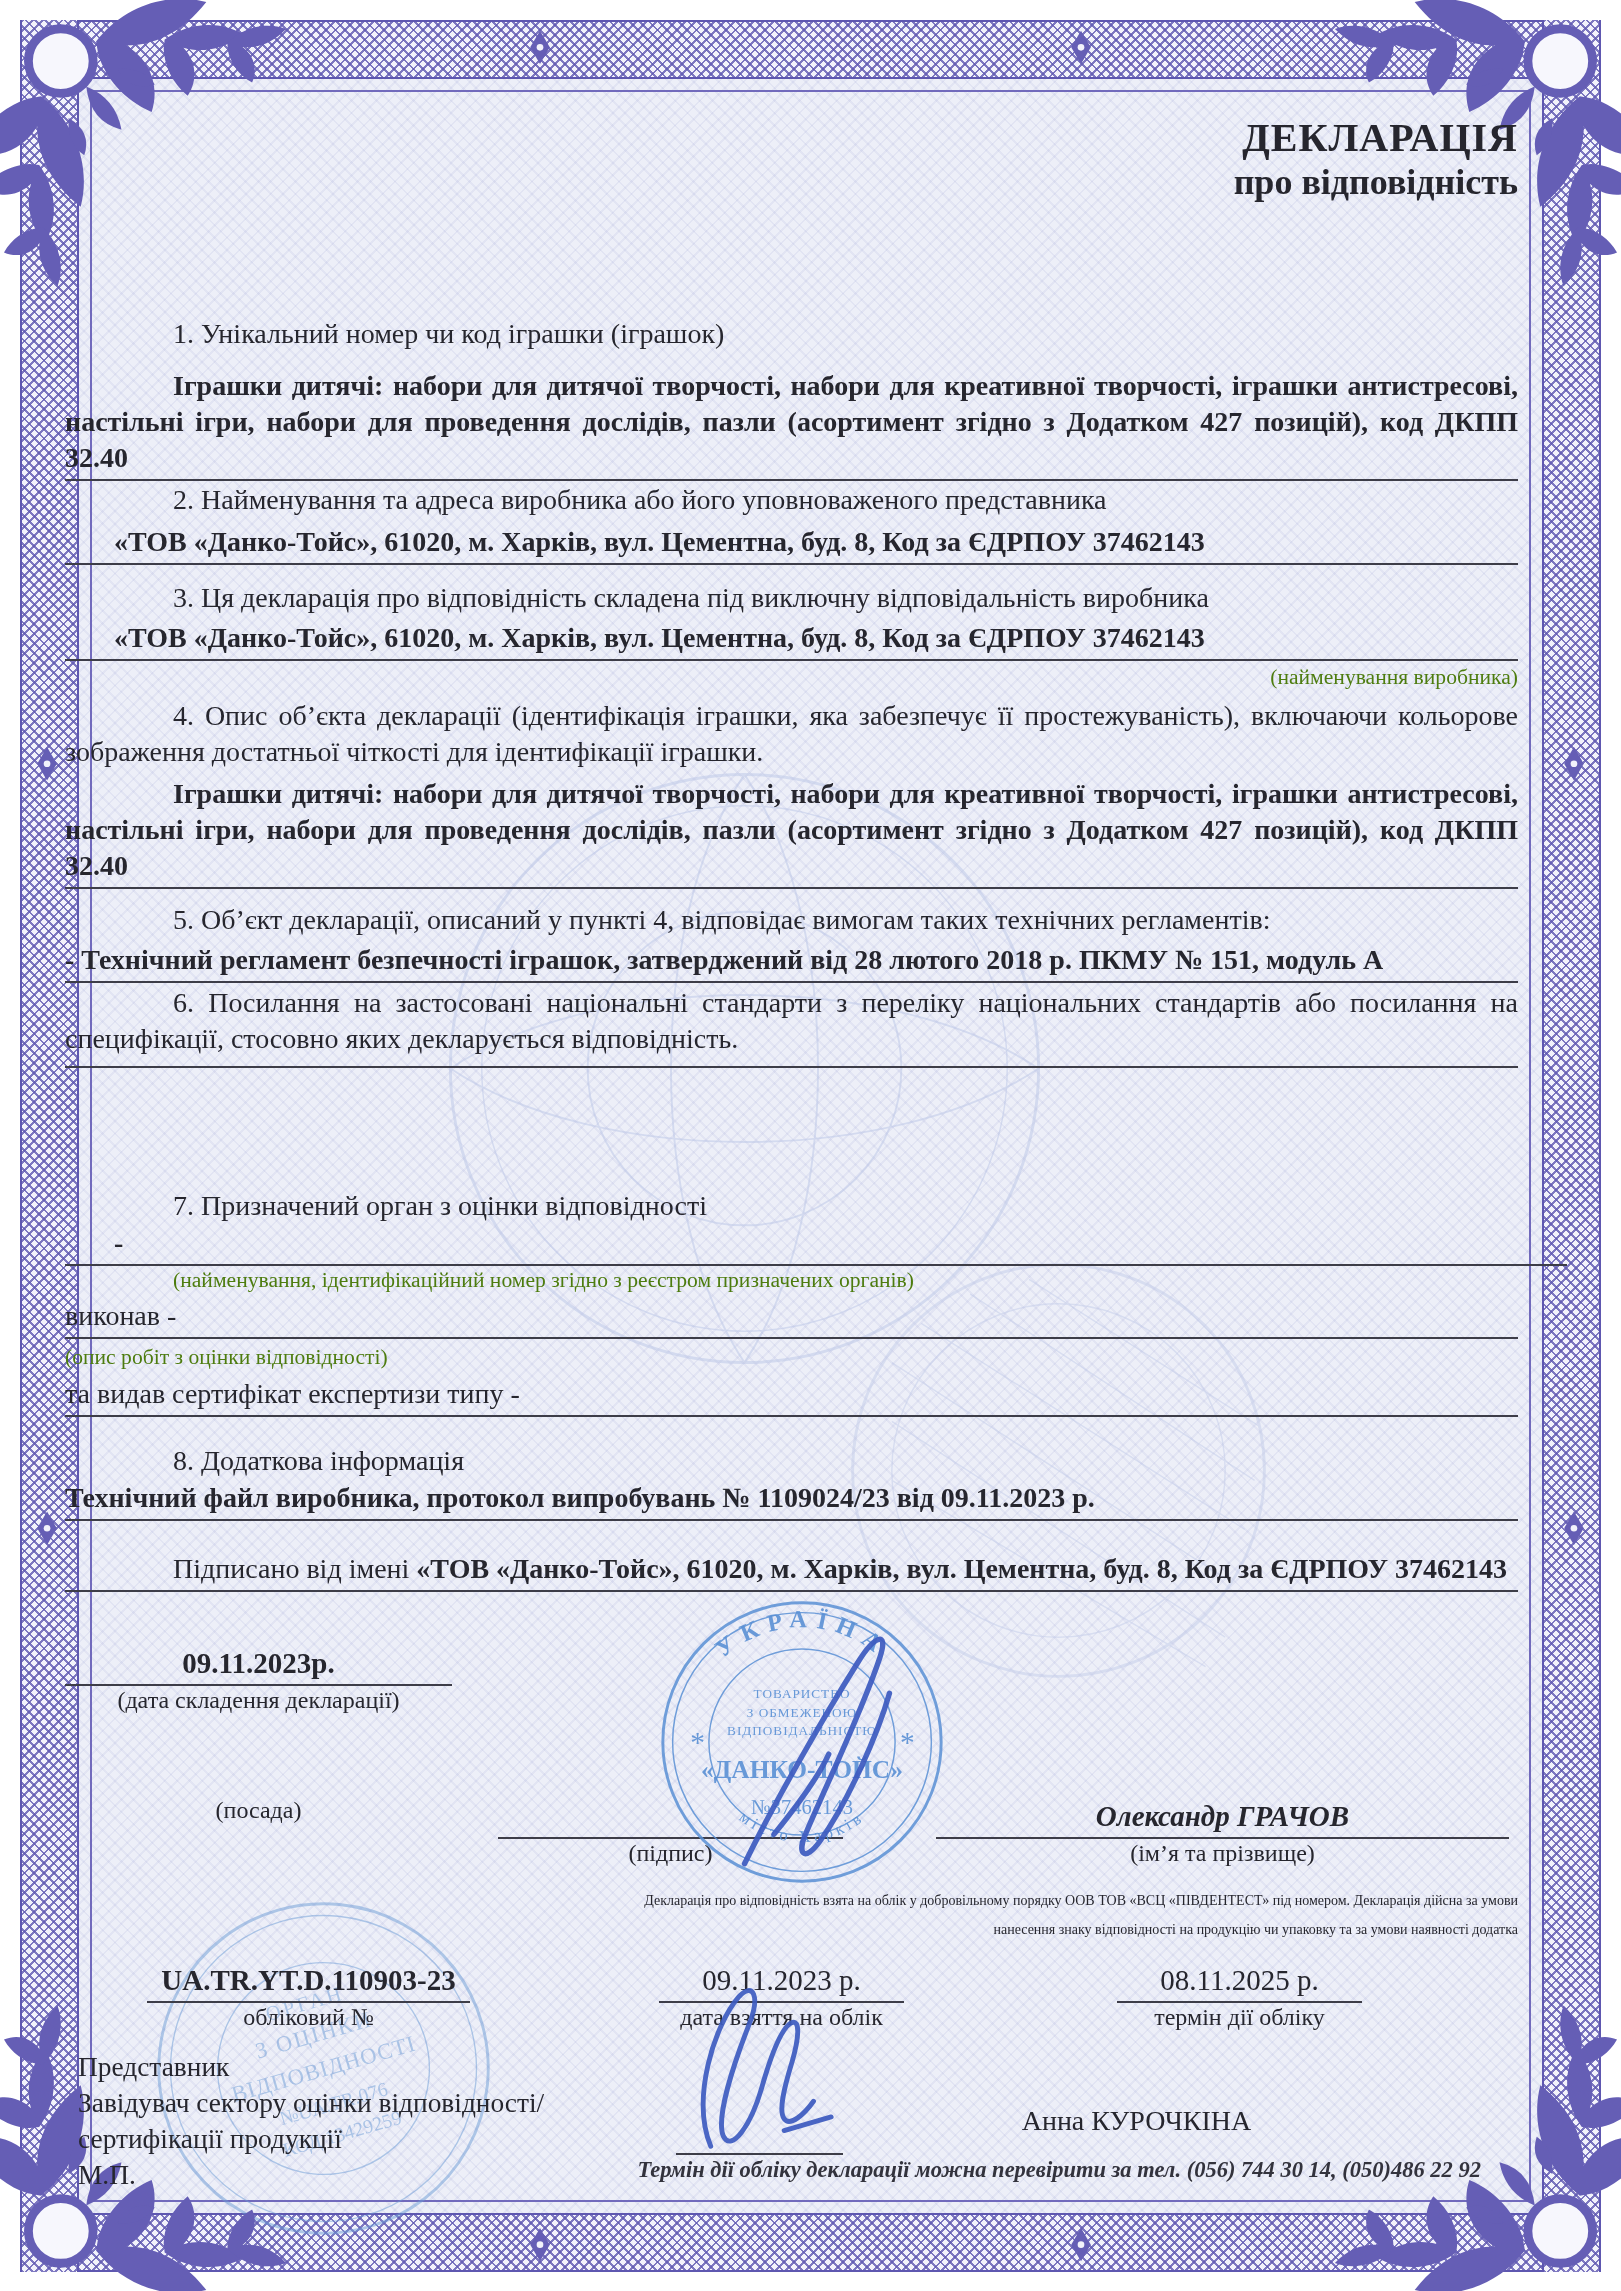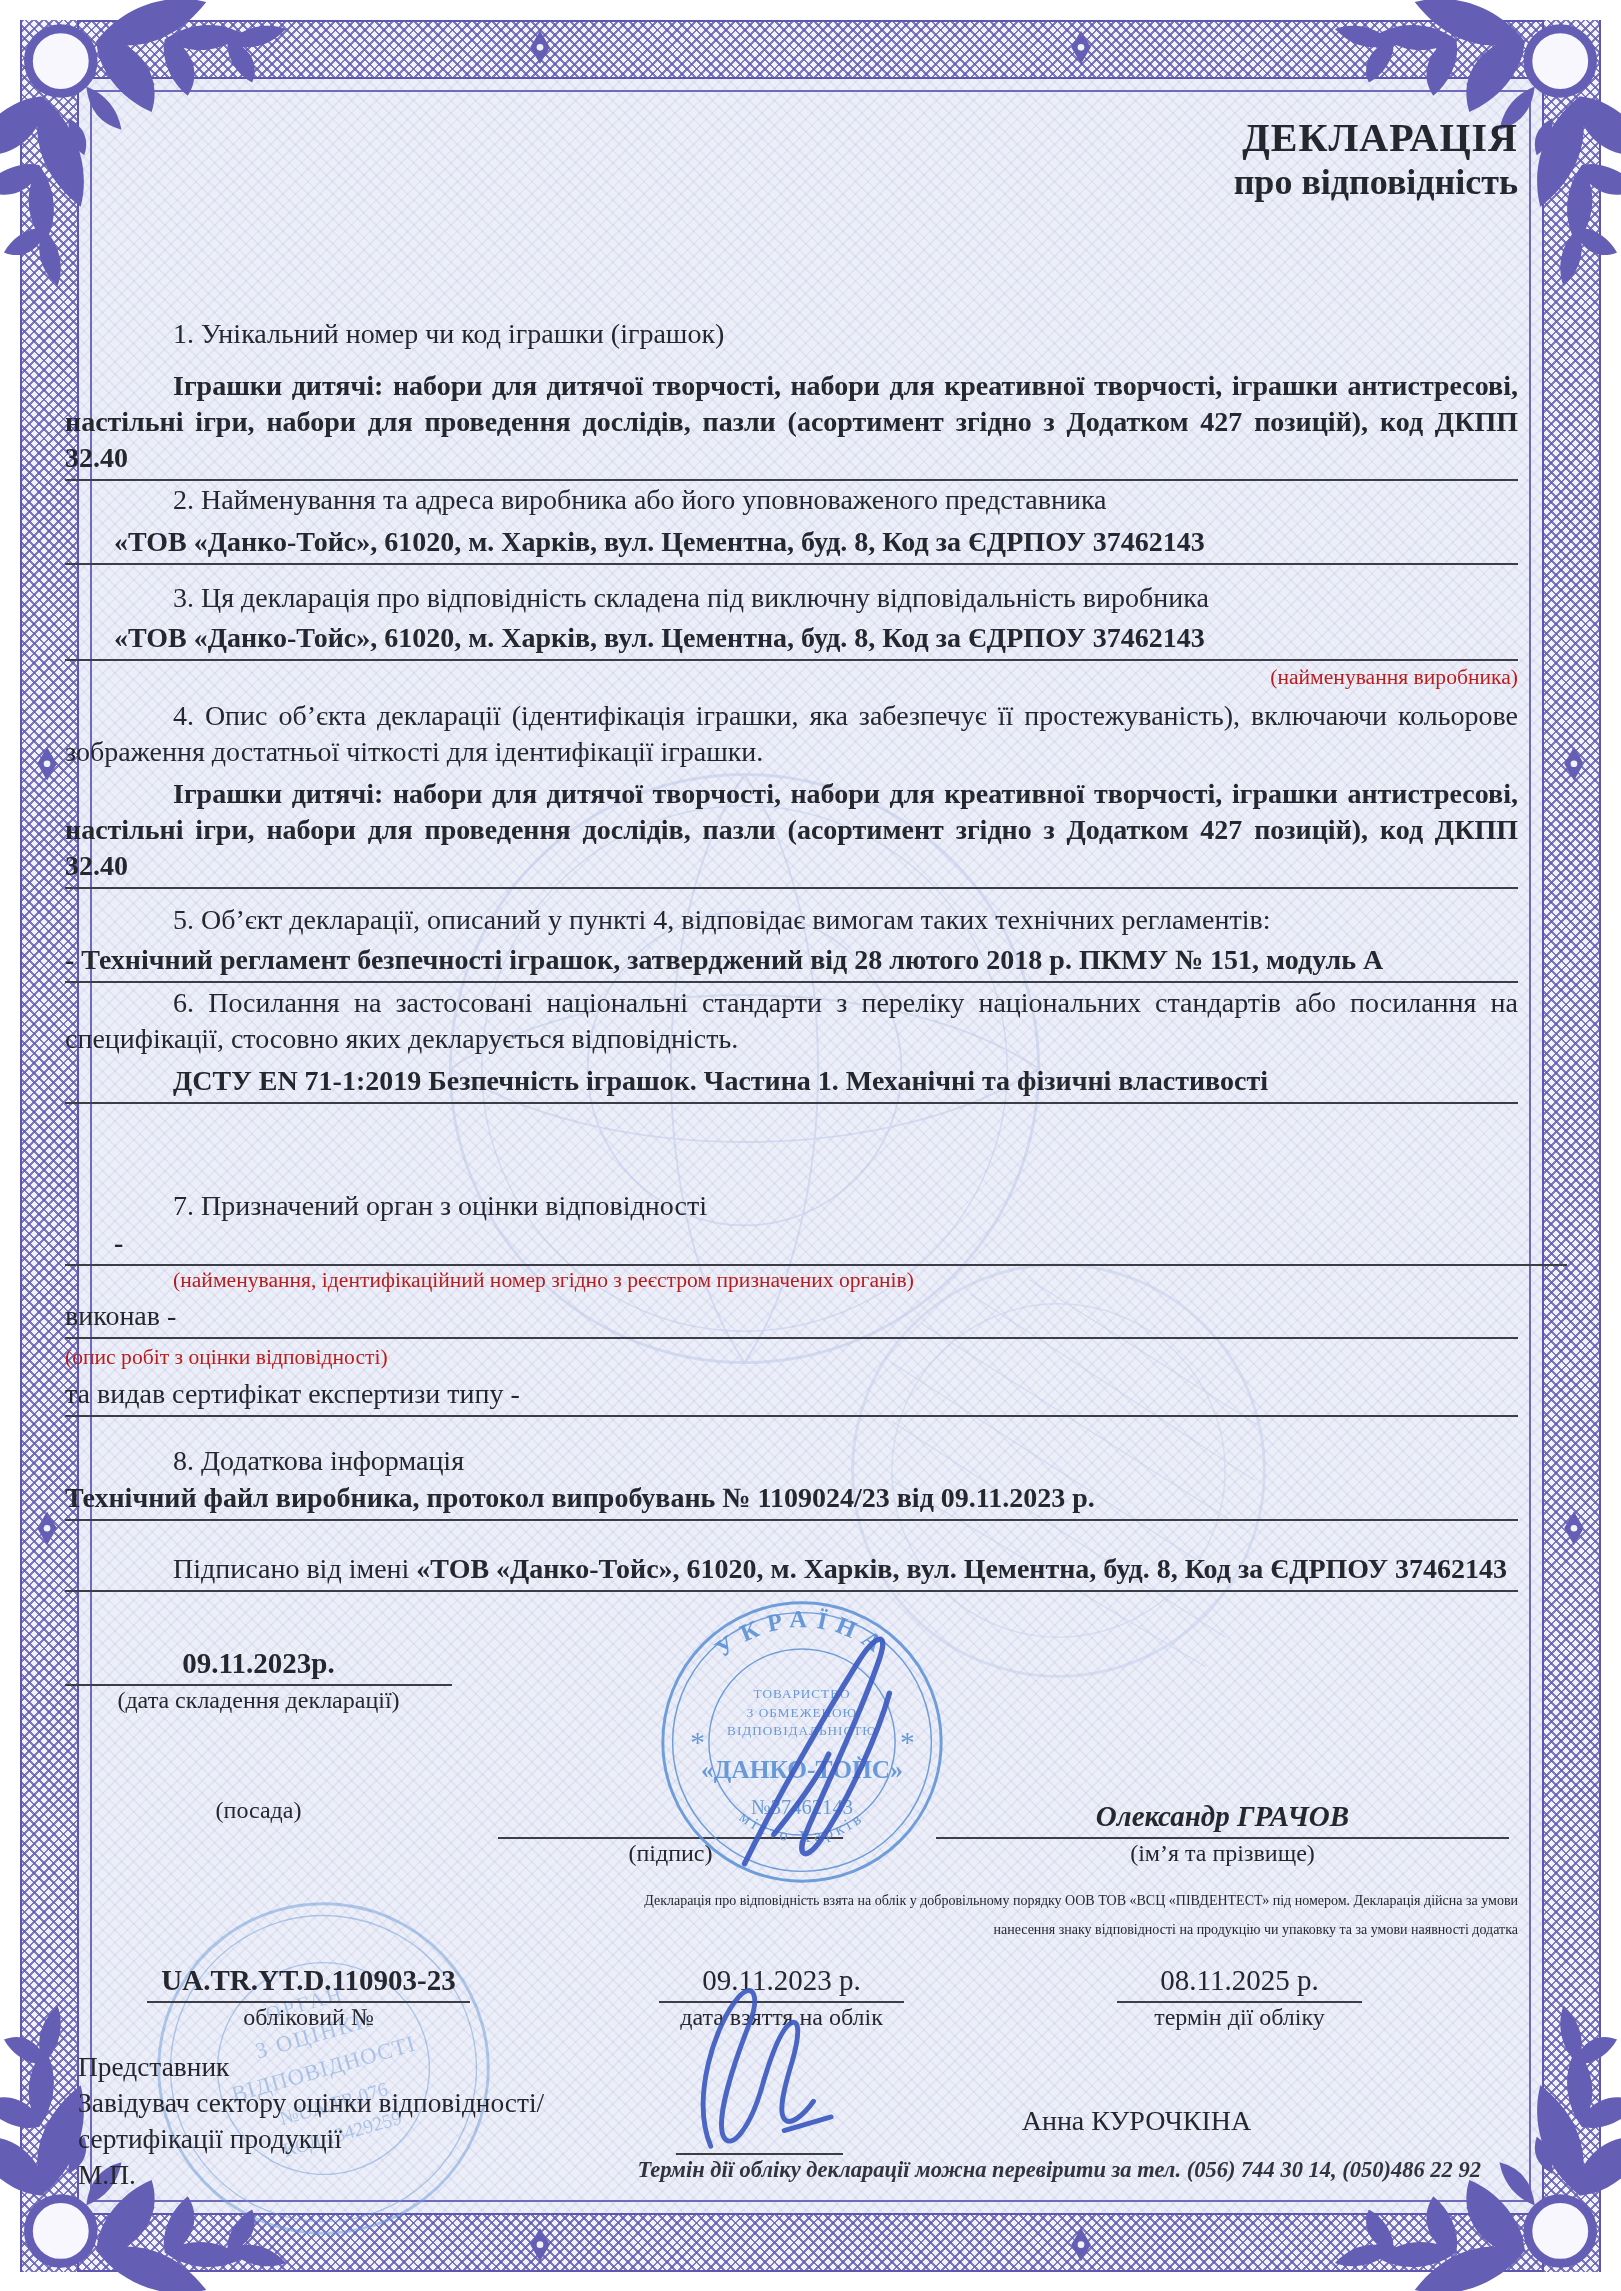--- a/index.html
+++ b/index.html
@@ -26,21 +26,21 @@
   
   .blk{position:absolute;left:65px;width:1453px;z-index:4;font-size:28px;line-height:36px;}
   .center{text-align:right;font-family:Liberation Serif, serif;}
   .title1{font-size:40px;font-weight:bold;letter-spacing:1px;line-height:47px;}
   .title2{font-size:36px;font-weight:bold;line-height:43px;}
   .ind{text-indent:108px;}
   .just{text-align:justify;}
   .bold{font-weight:bold;}
   .uline{border-bottom:2.2px solid #3d3d48;padding-bottom:2.9px;}
   .entry{font-weight:bold;padding-left:49px;}
-  .cap{font-size:21.6px;line-height:25.5px;color:#b91c1c;}
+  .cap{font-size:21.6px;line-height:25.5px;color:#4d7c0f;}
   .std{font-weight:bold;padding-left:108px;}
   
   .col{position:absolute;z-index:4;text-align:center;}
   .colval{font-size:29px;line-height:41px;border-bottom:2.2px solid #3d3d48;}
   .script{font-weight:bold;font-style:italic;}
   .colcap{font-size:24px;line-height:29px;}
   .rep{font-size:27.4px;line-height:36px;}
   .officer{font-size:28px;}
   .footer-note{font-size:22.5px;font-style:italic;font-weight:600;text-align:right;color:#33333d;}
   .stampbox{position:absolute;z-index:5;pointer-events:none;}
@@ -138,21 +138,20 @@
   </div>
 
   <div class="blk" style="top:902px;">
     <div class="ind">5. Об’єкт декларації, описаний у пункті 4, відповідає вимогам таких технічних регламентів:</div>
     <div class="bold uline" style="margin-top:3.9px;">- Технічний регламент безпечності іграшок, затверджений від 28 лютого 2018 р. ПКМУ № 151, модуль А</div>
   </div>
 
   <div class="blk" style="top:985px;">
     <div class="just ind">6. Посилання на застосовані національні стандарти з переліку національних стандартів або посилання на специфікації, стосовно яких декларується відповідність.</div>
     <div class="uline" style="margin-top:5.9px;">
-      <div class="std">ДСТУ EN 71-1:2019 Безпечність іграшок. Частина 1. Механічні та фізичні властивості</div>
     </div>
   </div>
 
   <div class="blk ind" style="top:1188px;">7. Призначений орган з оцінки відповідності</div>
   <div class="blk bold uline" style="top:1225px;padding-left:49px;">-</div>
   <div class="blk cap" style="top:1268px;padding-left:108px;">(найменування, ідентифікаційний номер згідно з реєстром призначених органів)</div>
   <div class="blk uline" style="top:1298px;">виконав -</div>
   <div class="blk cap" style="top:1345px;">(опис робіт з оцінки відповідності)</div>
   <div class="blk uline" style="top:1376px;">та видав сертифікат експертизи типу -</div>
 

